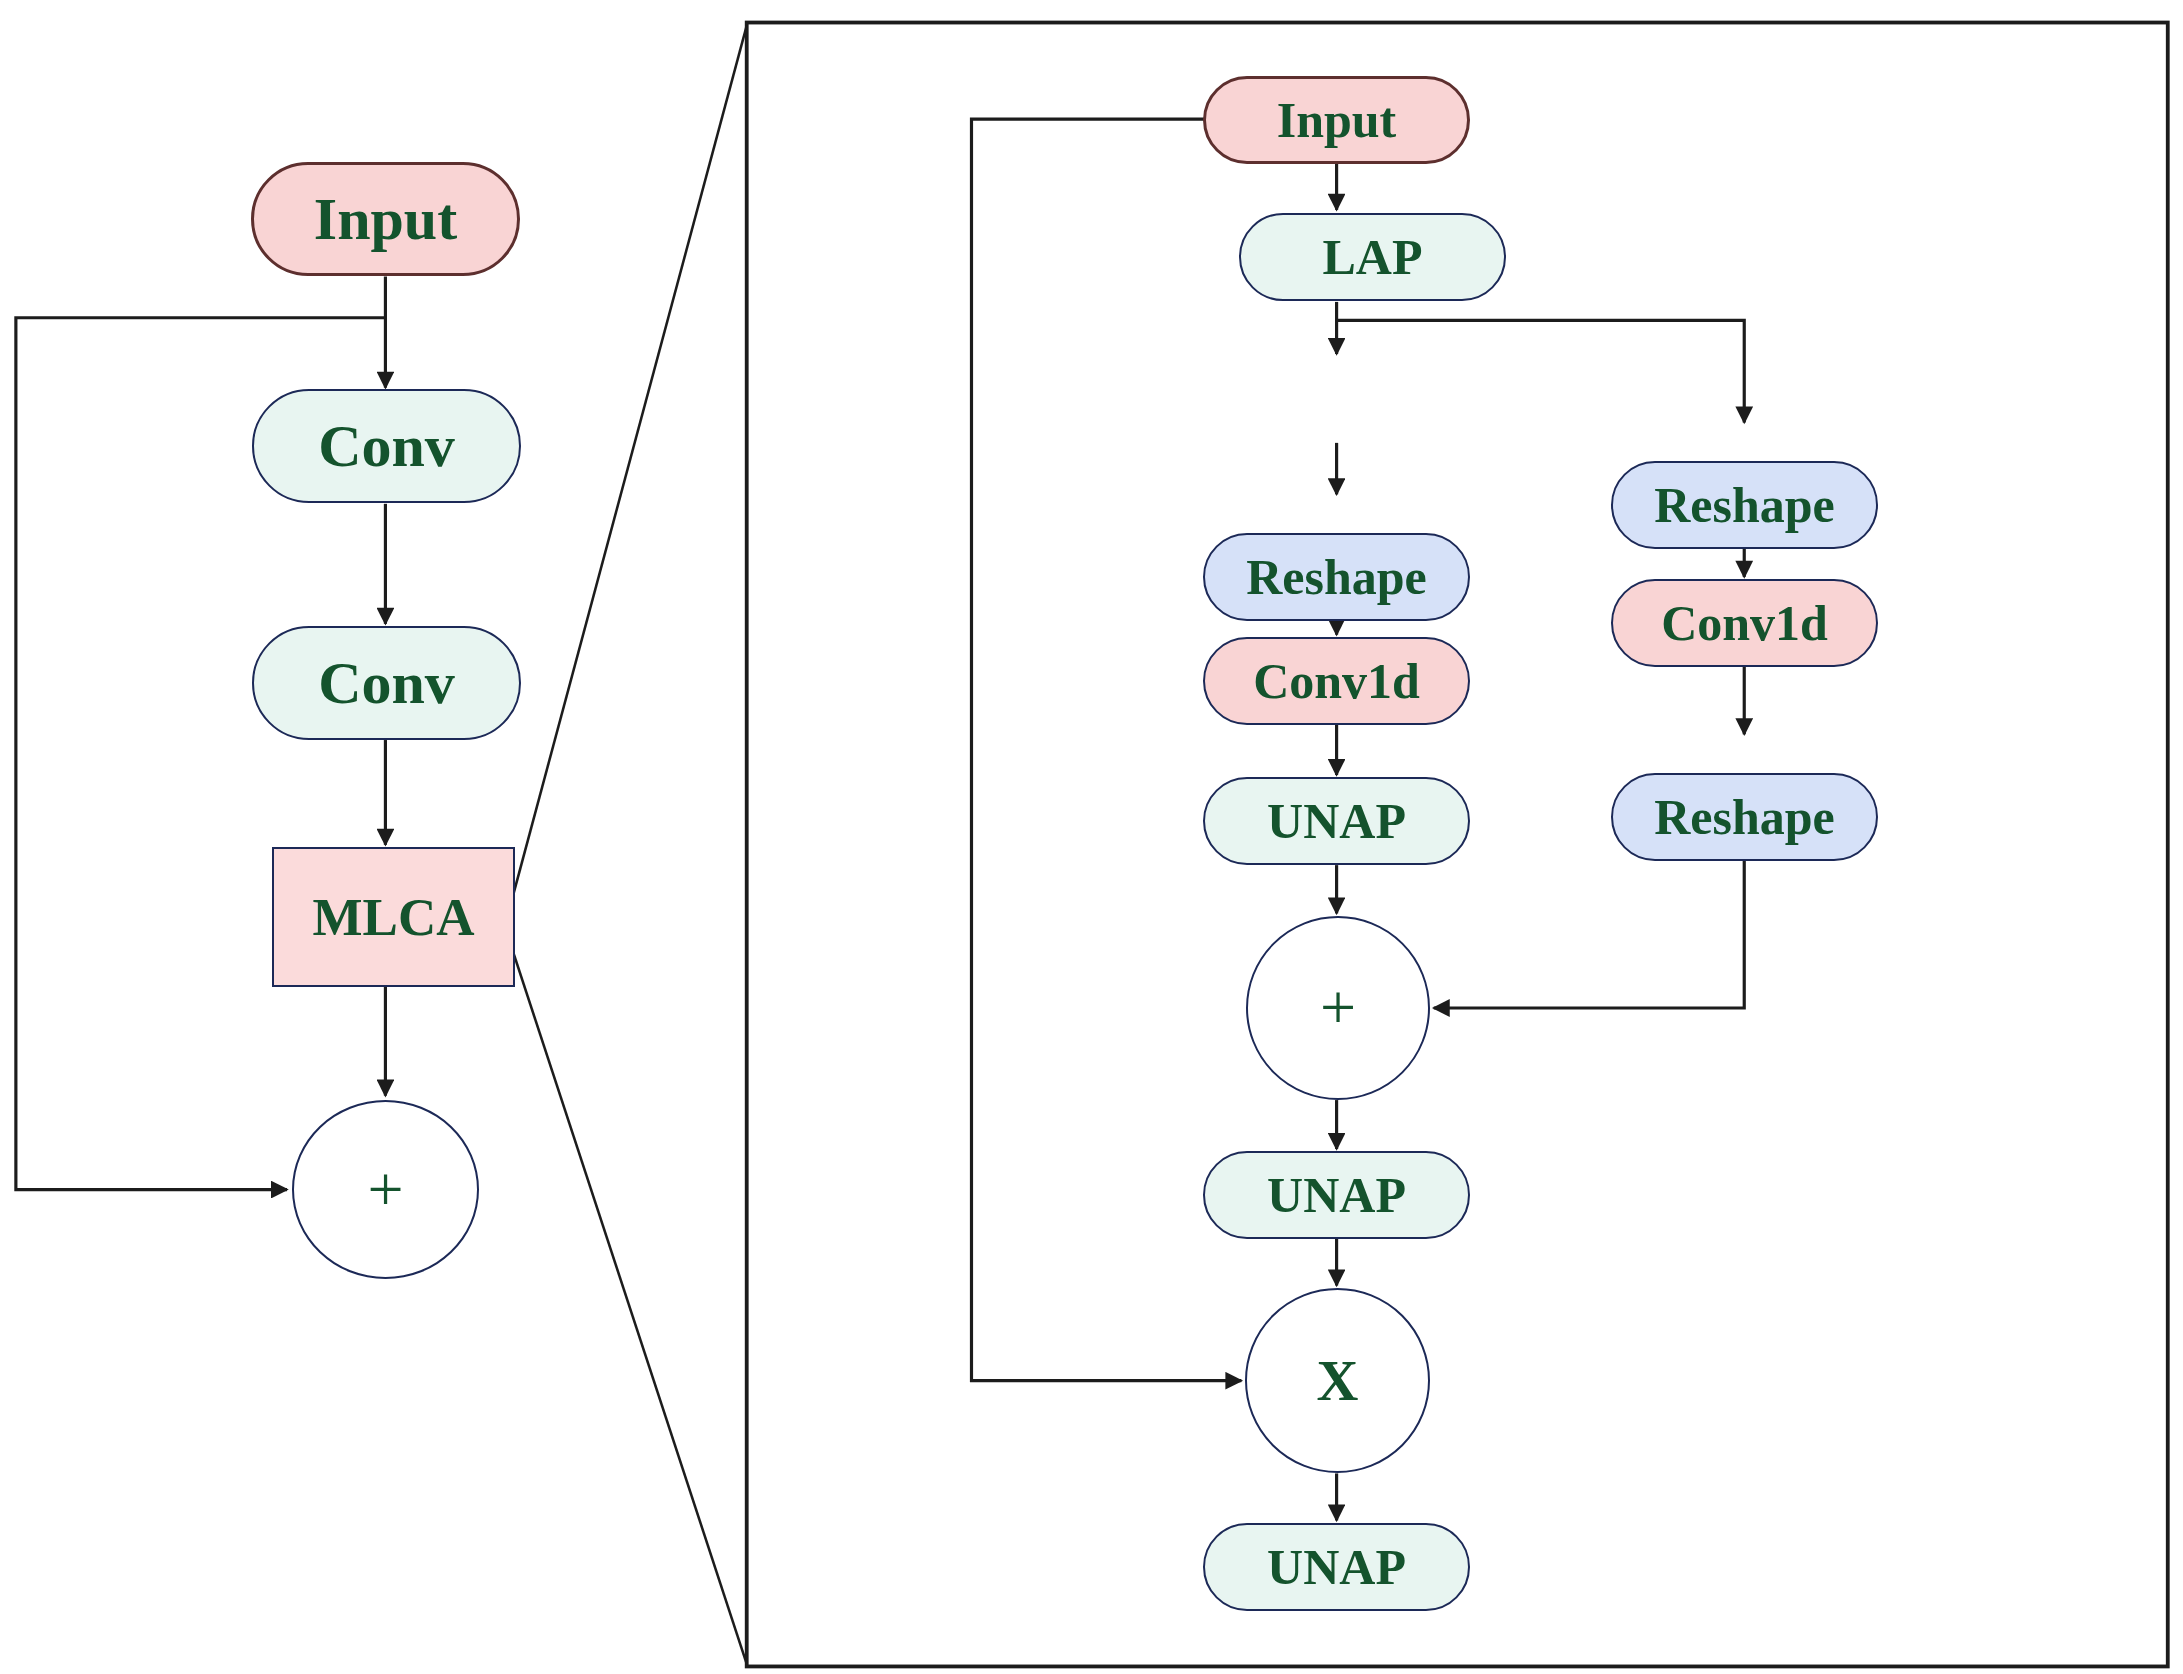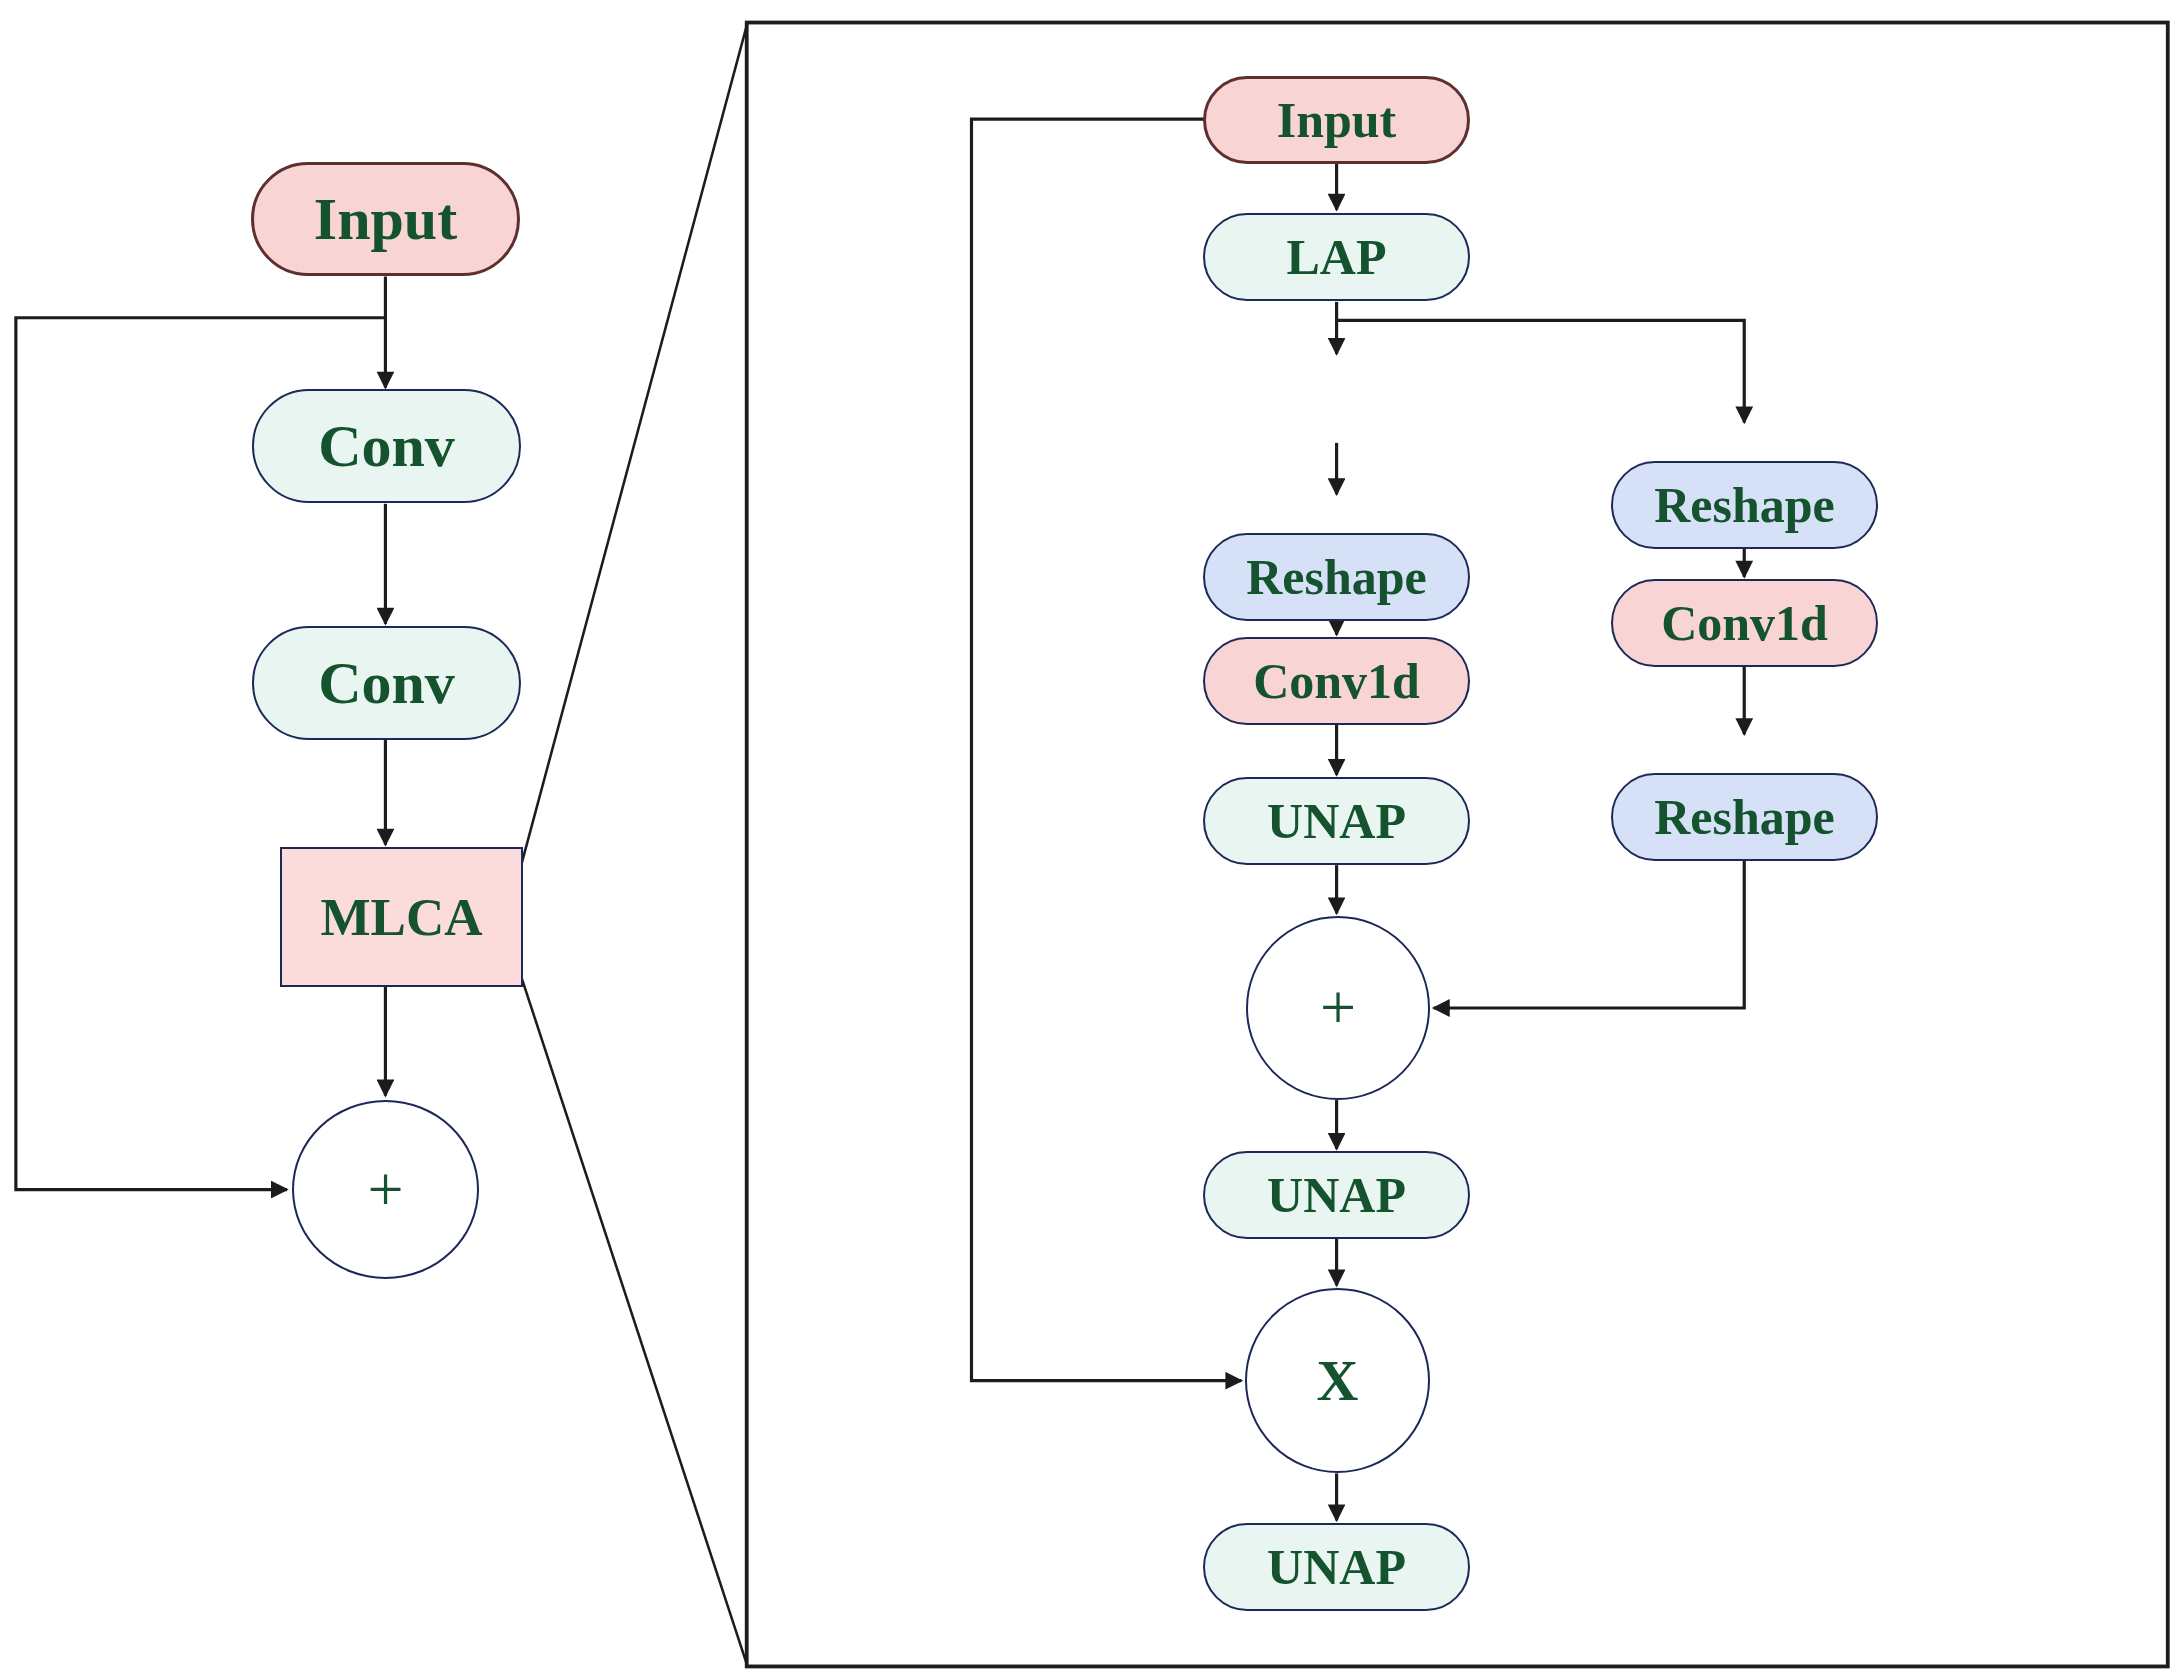--- a/index.html
+++ b/index.html
@@ -65,27 +65,27 @@
 
     <path class="wire" d="M1897,187 L1530,187 L1530,2174 L1955,2174" marker-end="url(#ah)"></path>
   </svg>
 
   <div class="node pill-l fill-pink b-maroon" style="left:251px;top:162px;">Input</div>
 
   <div class="node pill-l fill-mint b-navy" style="left:252px;top:389px;">Conv</div>
 
   <div class="node pill-l fill-mint b-navy" style="left:252px;top:626px;">Conv</div>
 
-  <div class="node rect fill-pink-light b-navy" style="left:280px;top:847px;">MLCA</div>
+  <div class="node rect fill-pink-light b-navy" style="left:272px;top:847px;">MLCA</div>
 
   <div class="node circle plus-glyph" style="left:292px;top:1100px;width:187px;height:179px;">+</div>
 
   <div class="node pill-r fill-pink b-maroon" style="left:1203px;top:76px;">Input</div>
 
-  <div class="node pill-r fill-mint b-navy" style="left:1203px;top:213px;text-align:center;">LAP</div>
+  <div class="node pill-r fill-mint b-navy" style="left:1239px;top:213px;text-align:center;">LAP</div>
 
 
   <div class="node pill-r fill-blue b-navy" style="left:1203px;top:497px;">Reshape</div>
 
   <div class="node pill-r fill-pink b-navy" style="left:1203px;top:637px;">Conv1d</div>
 
   <div class="node pill-r fill-mint b-navy" style="left:1203px;top:777px;">UNAP</div>
 
   <div class="node circle plus-glyph" style="left:1246px;top:916px;width:184px;height:184px;">+</div>
 

